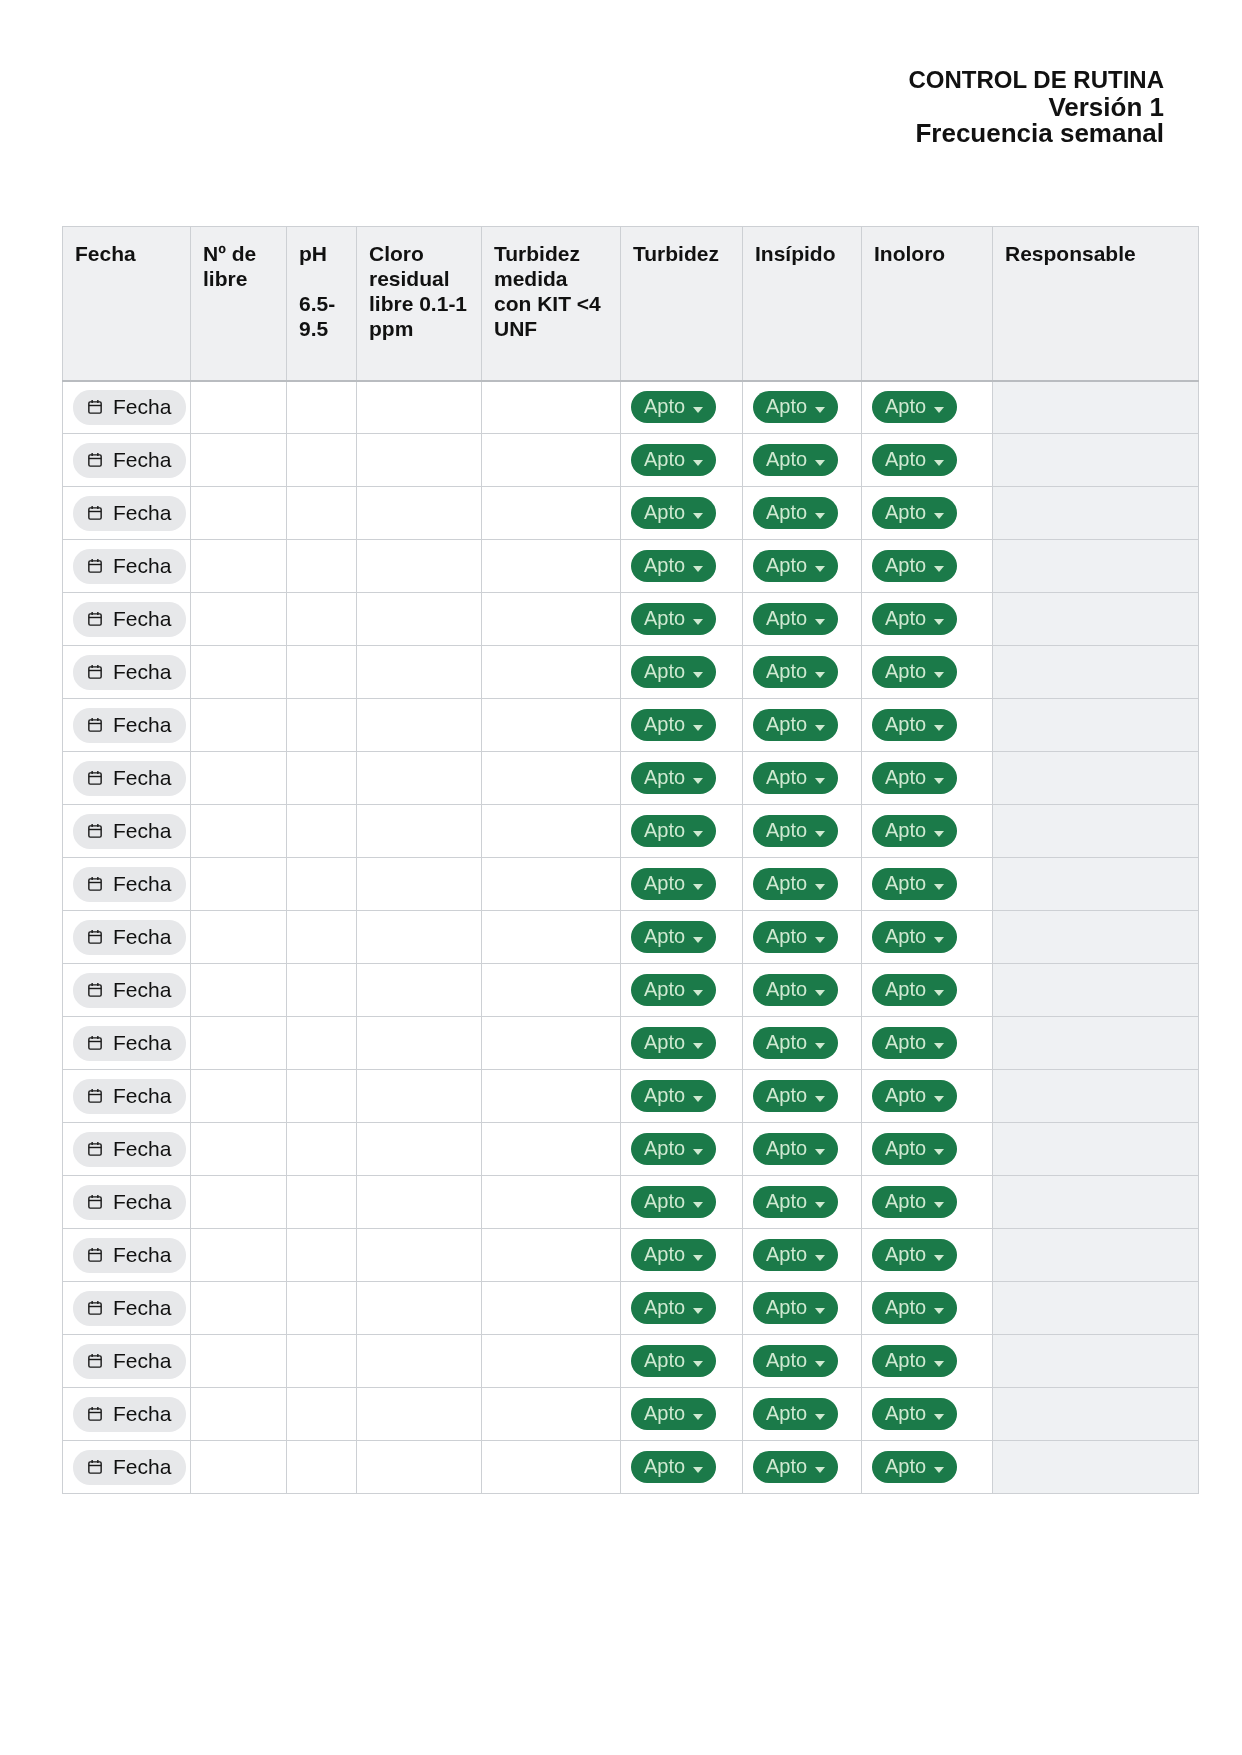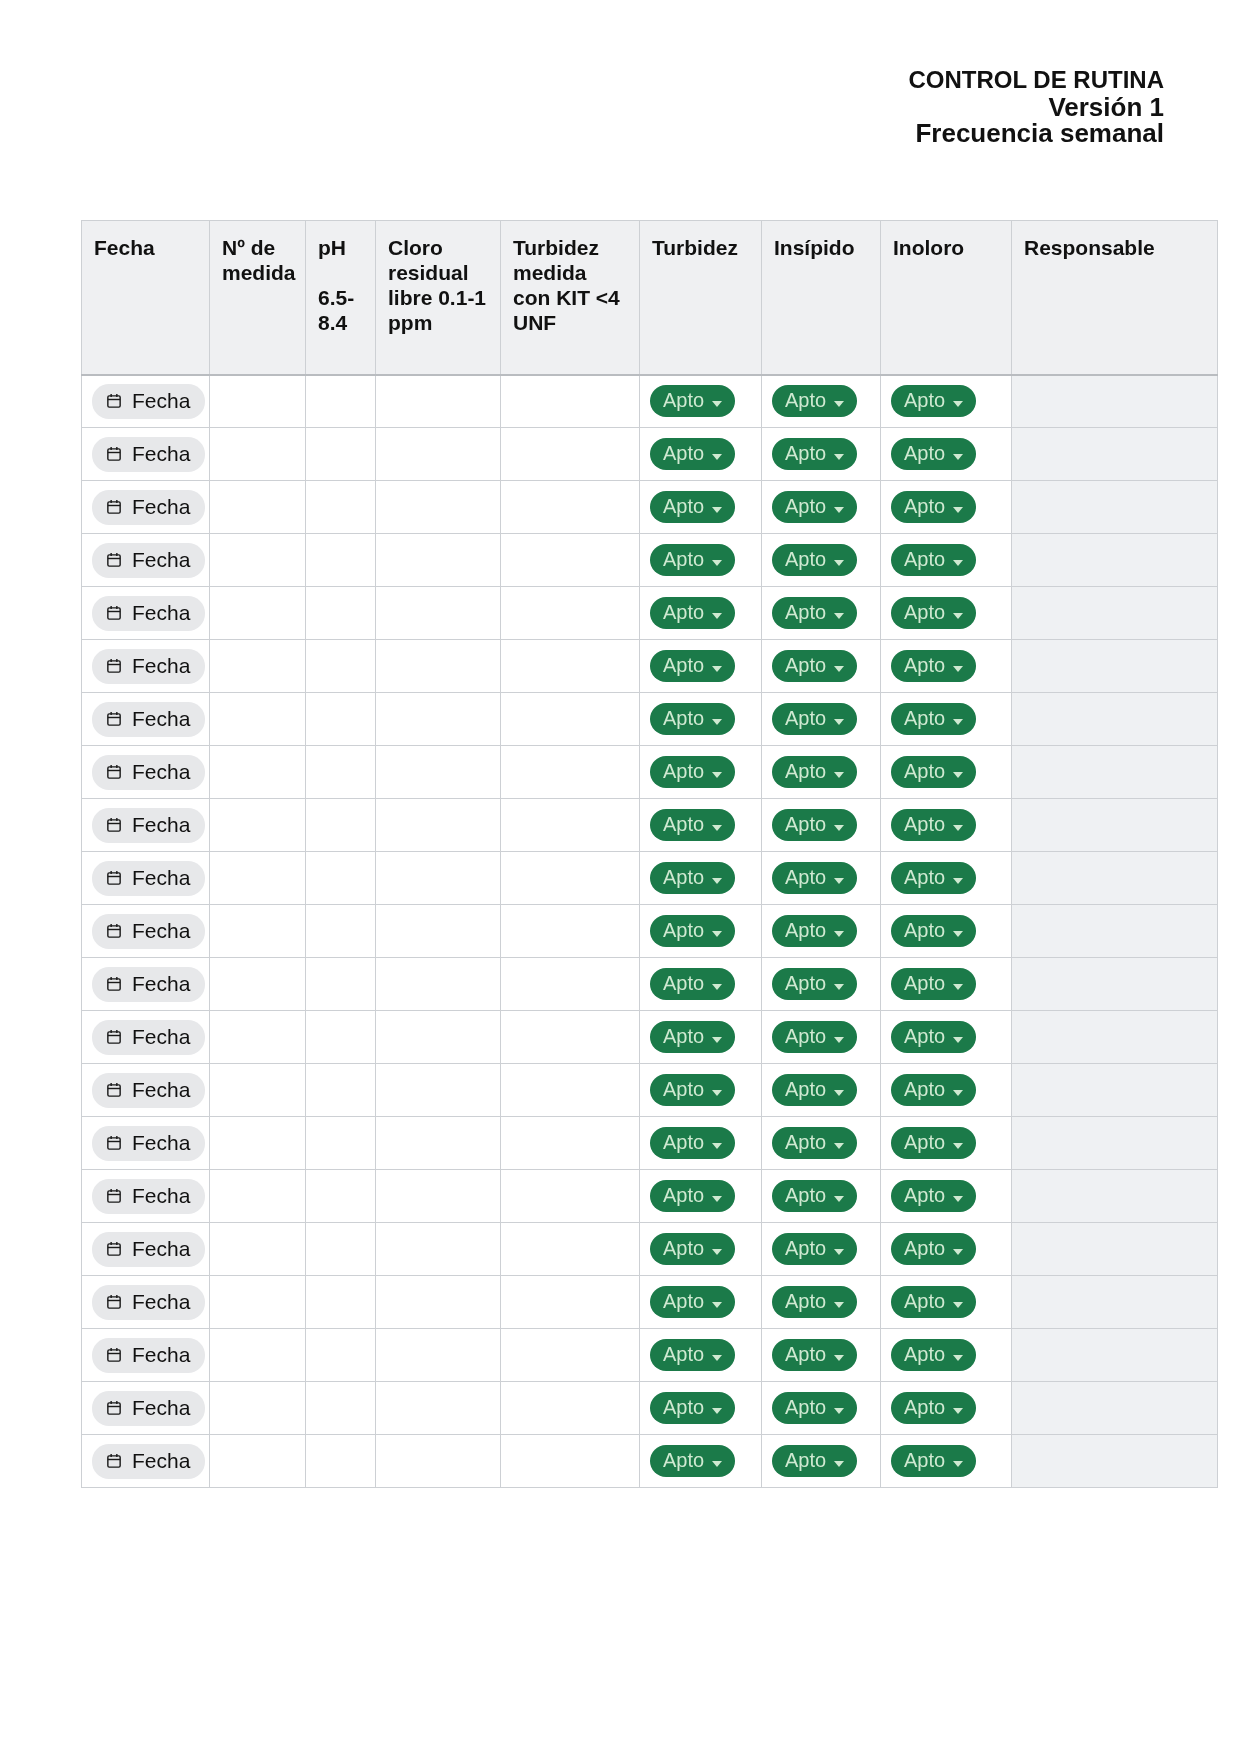--- a/index.html
+++ b/index.html
@@ -24,25 +24,24 @@
     position:absolute;
     top:66px;right:78px;
     text-align:right;
     font-weight:bold;
   }
   .doc-title{font-size:24px;line-height:28px;text-align:right;}
   .doc-line{font-size:26px;line-height:26px;}
 
   table.control-table{
     position:absolute;
-    left:62px;top:220px;
+    left:62px;top:226px;
     width:1136px;
     border-collapse:collapse;
     table-layout:fixed;
-    margin-left:19px;
   }
   .control-table th{
     background:var(--header-bg);
     border:1.5px solid var(--border);
     border-bottom:2px solid var(--header-border);
     vertical-align:top;
     text-align:left;
     padding:14px 12px;
     font-size:21px;
     line-height:25px;
@@ -115,25 +114,25 @@
       <col style="width:119px">
         <col style="width:131px">
         <col style="width:206px">
     </colgroup>
     <thead>
       <tr>
         <th>
             <div class="th-label">Fecha</div>
           </th>
         <th>
-            <div class="th-label">Nº de medida</div>
+            <div class="th-label">Nº de libre</div>
           </th>
         <th>
           <div class="th-label">pH</div>
-          <div class="th-label th-sub">6.5-8.4</div>
+          <div class="th-label th-sub">6.5-9.5</div>
         </th>
         <th>
             <div class="th-label">Cloro residual libre 0.1-1 ppm</div>
           </th>
         <th>
             <div class="th-label">Turbidez medida con KIT &lt;4 UNF</div>
           </th>
         <th>
             <div class="th-label">Turbidez</div>
           </th>

